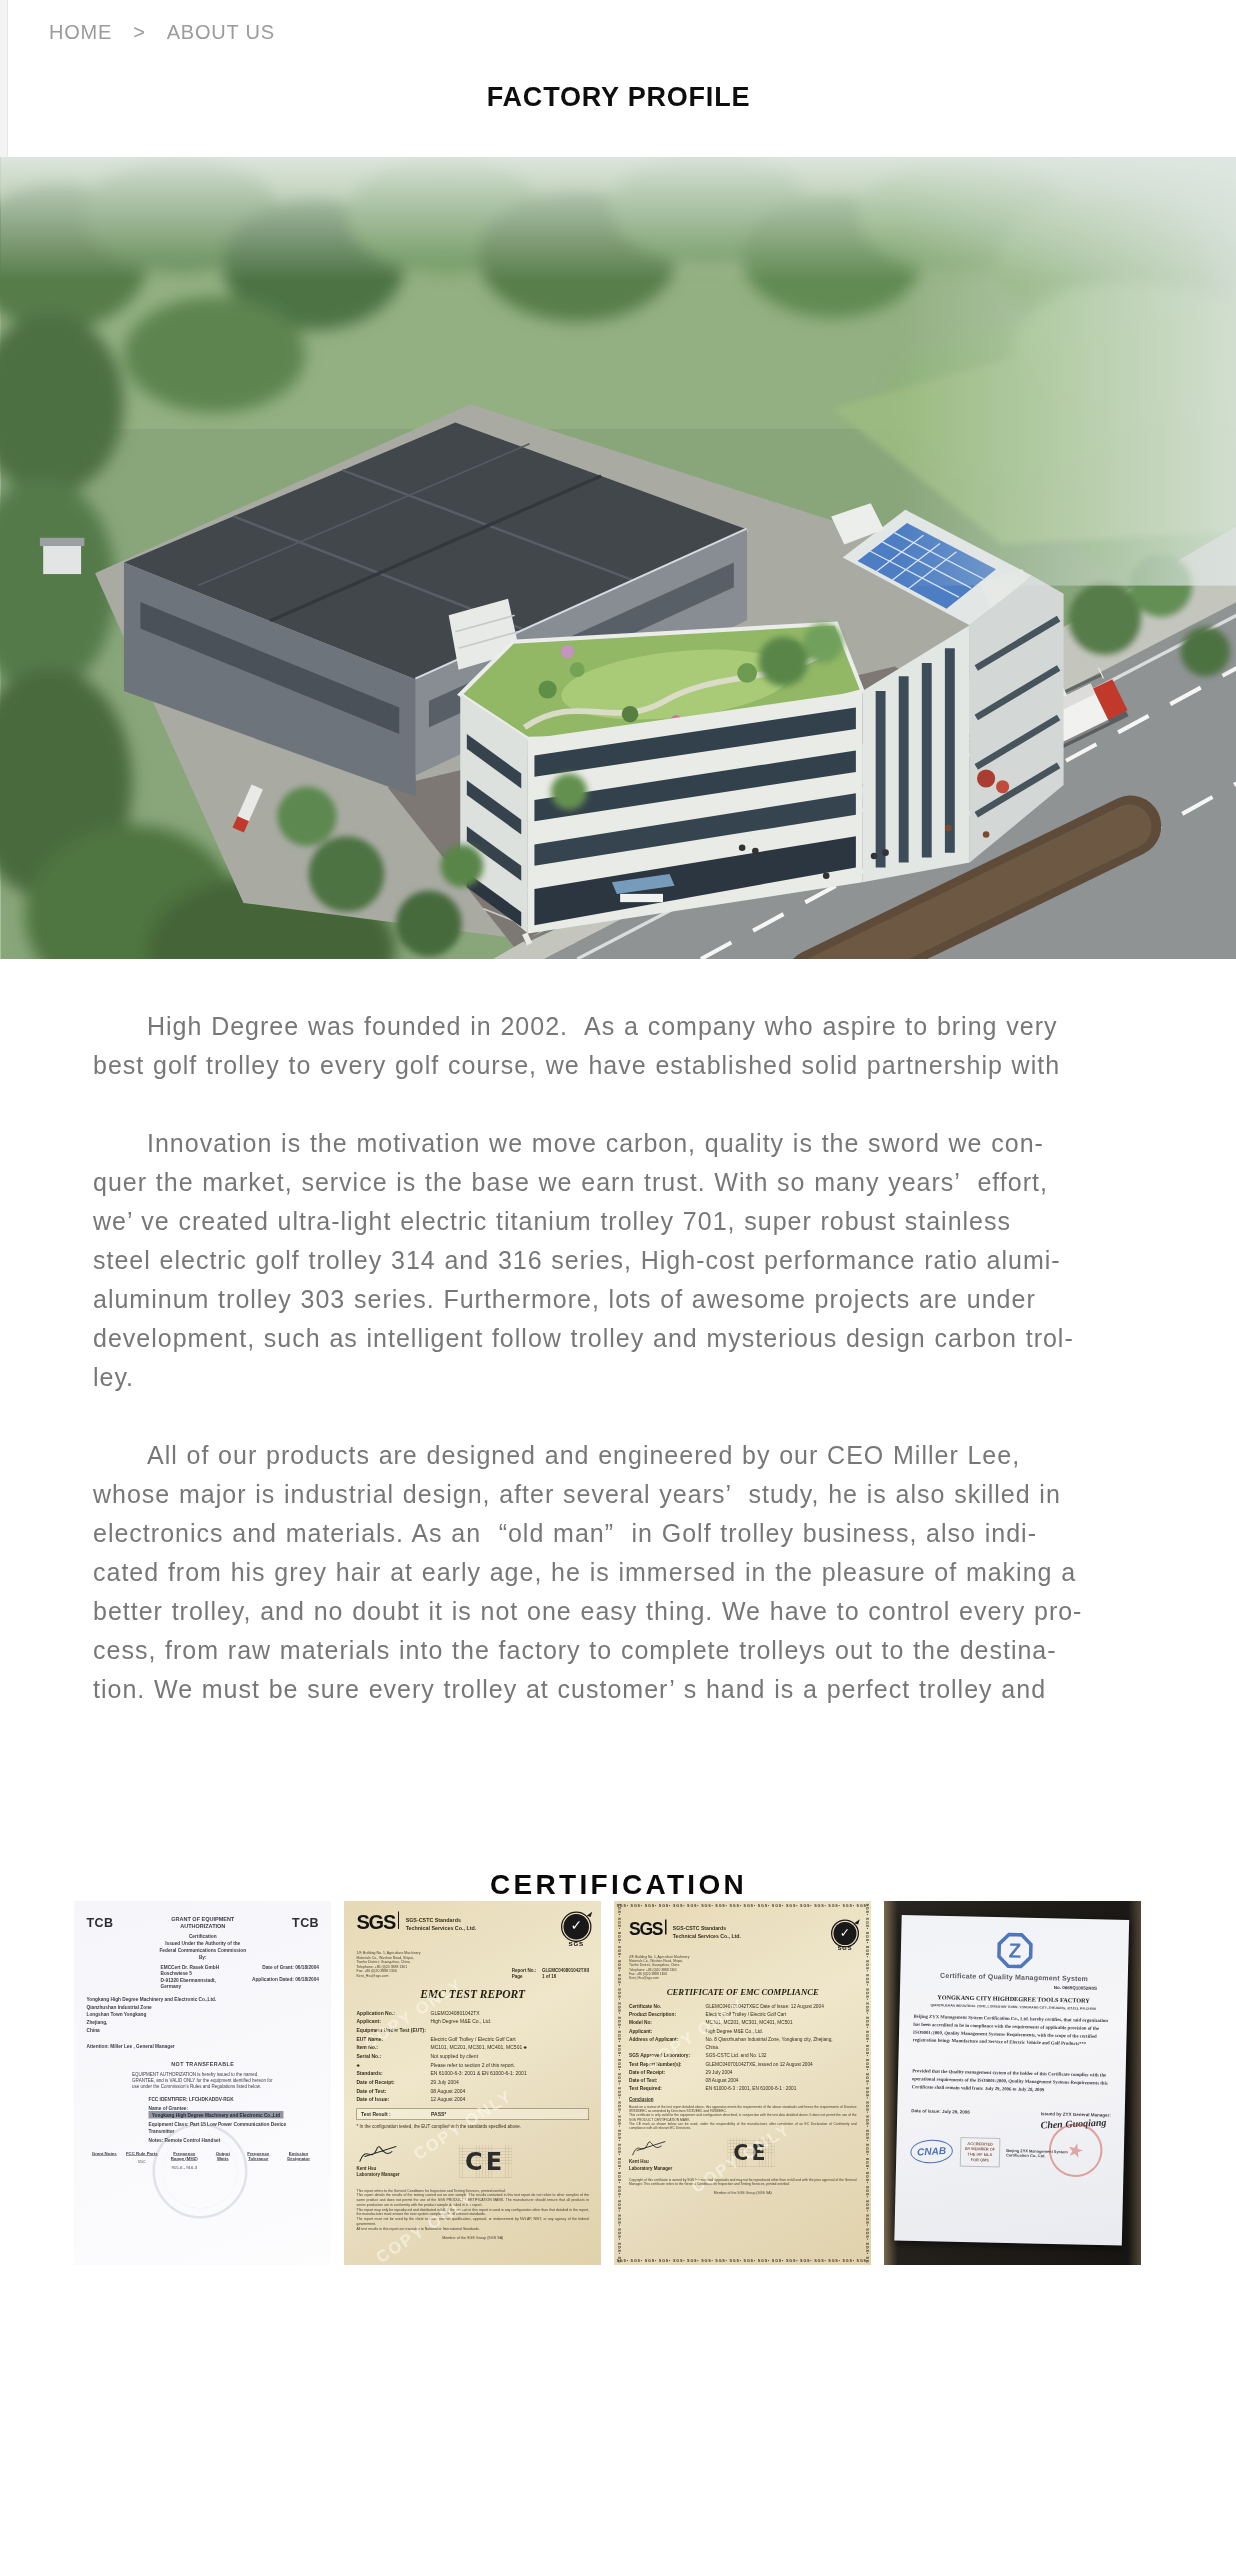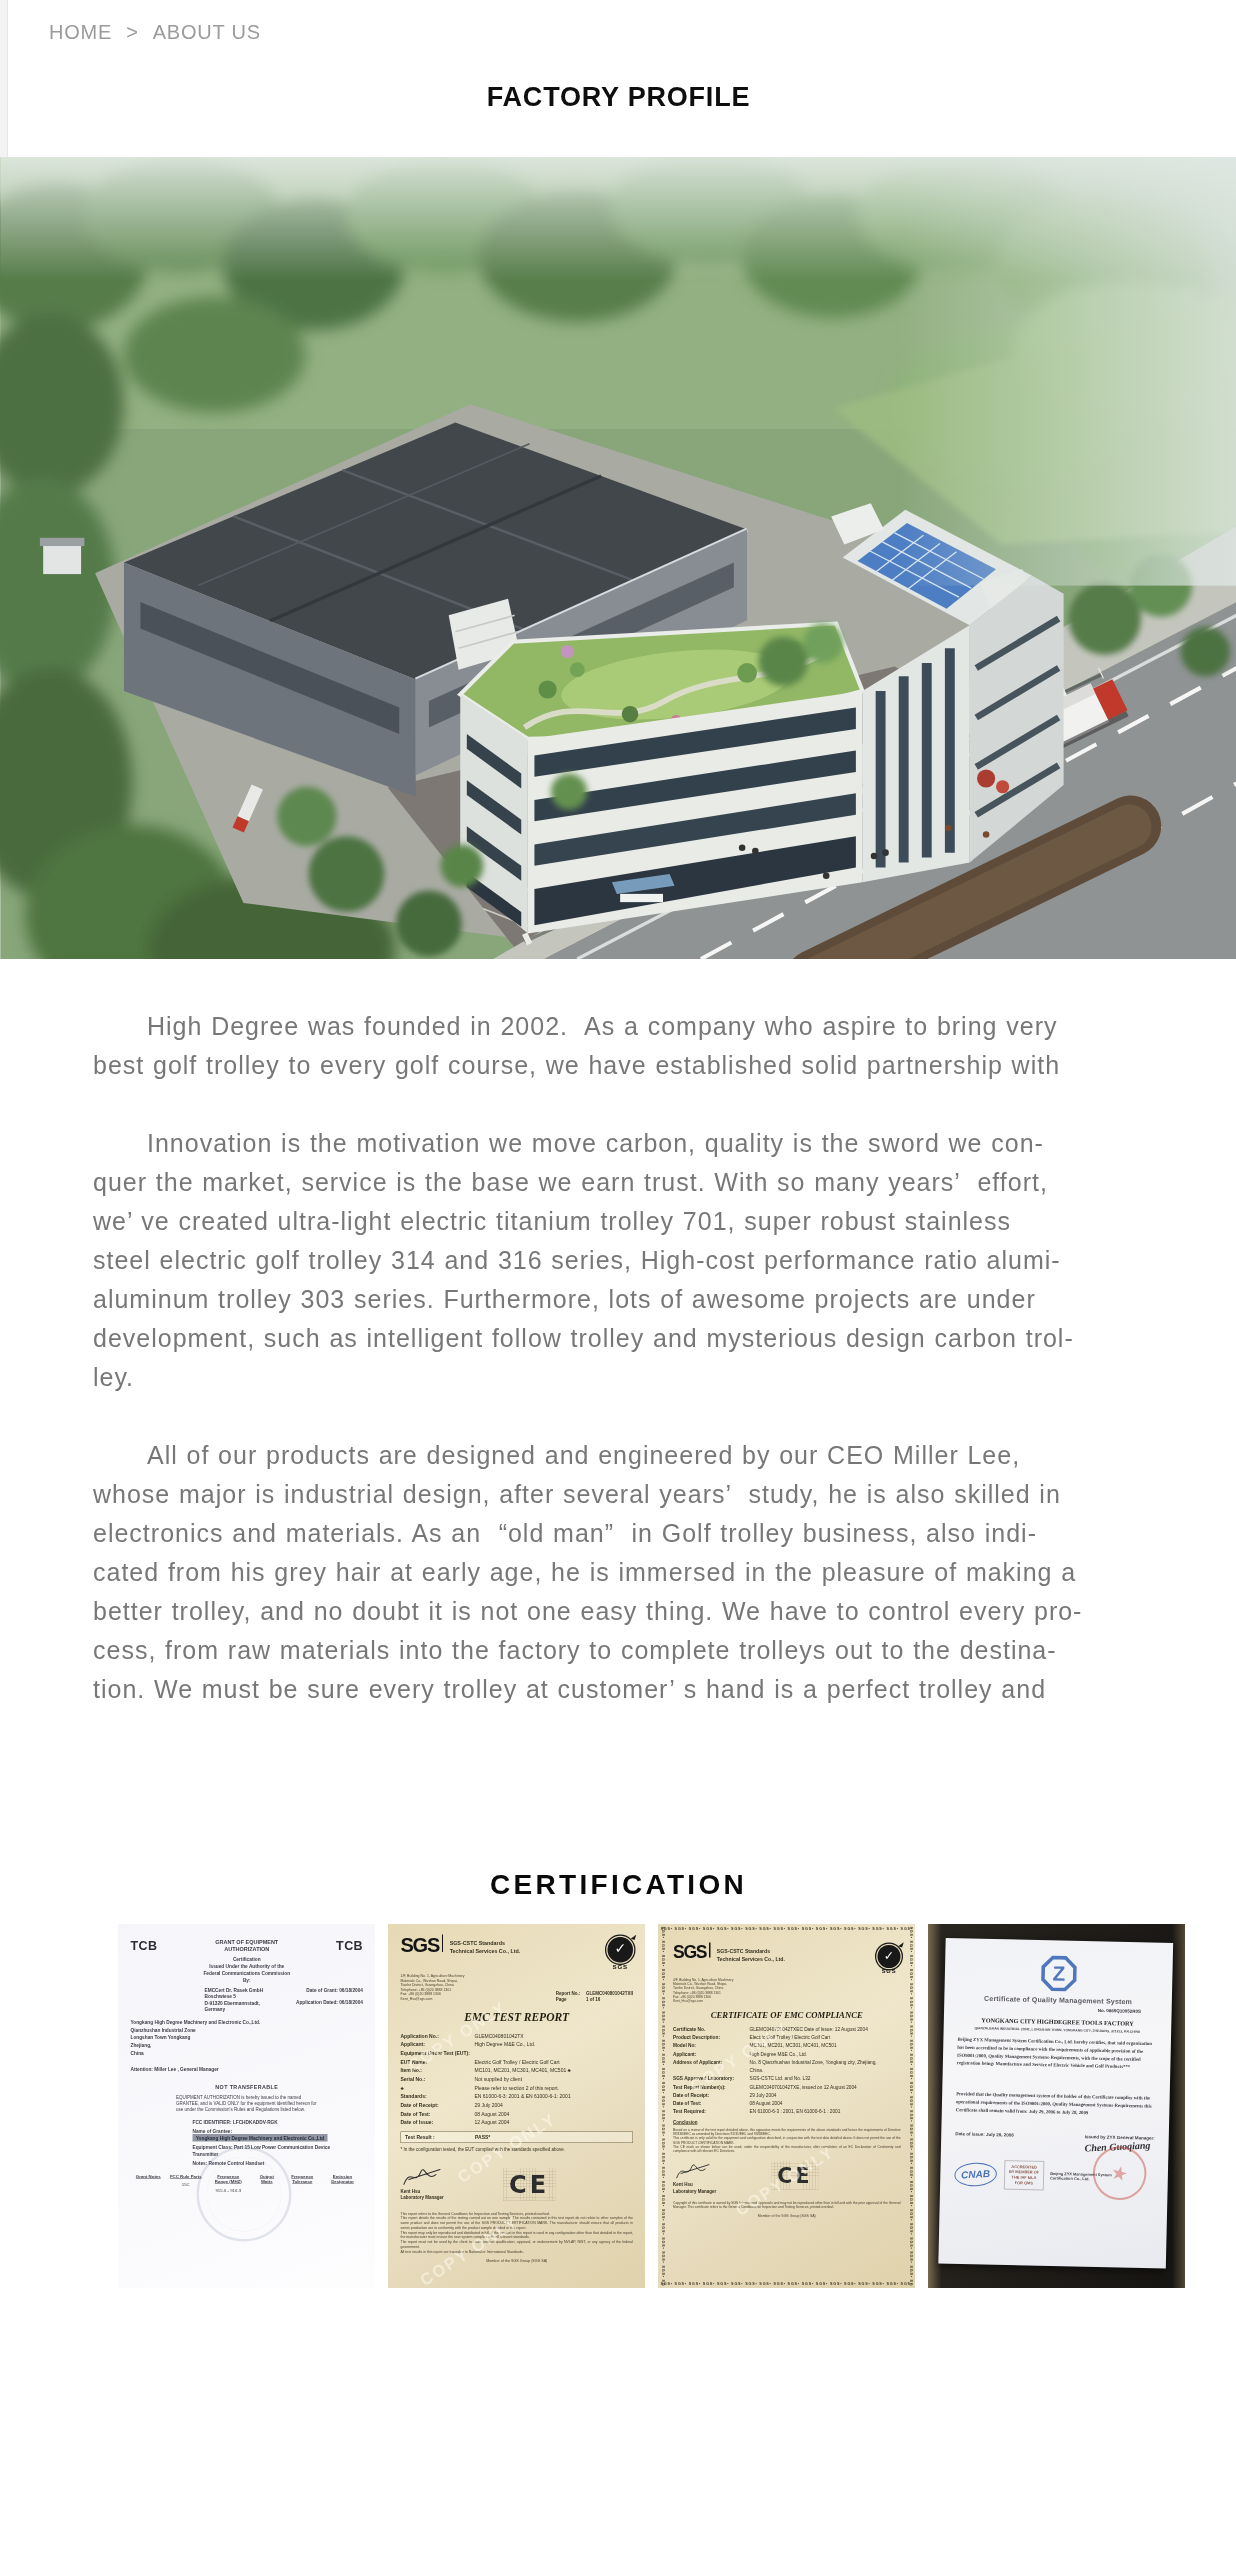--- a/index.html
+++ b/index.html
@@ -2,42 +2,42 @@
 <html style="font-size:13px"><head>
 <meta charset="utf-8">
 <style>
   * { margin:0; padding:0; box-sizing:border-box; }
   body { background:#ffffff; font-family:"Liberation Sans", sans-serif; }
   .page { width:1237px; height:2576px; position:relative; background:#fff; overflow:hidden; margin:0 auto; }
 
   
   header { height:157px; position:relative; }
   .gutter { position:absolute; left:0; top:0; width:8.2px; height:157px; background:#f3f3f3; border-right:0.8px solid #e7e7e7; }
-  .breadcrumb { padding:21.4px 0 0 49px; display:flex; gap:14px; align-items:baseline;
+  .breadcrumb { padding:21.4px 0 0 49px; display:flex; gap:21px; align-items:baseline;
                 font-size:20px; color:#9b9b9b; letter-spacing:0.8px; }
   .breadcrumb a { color:#9b9b9b; text-decoration:none; cursor:pointer; }
   h1.page-title { margin-top:38px; text-align:center; font-size:27px; font-weight:600;
                   color:#0e0e0e; letter-spacing:0.8px; }
 
   
   .hero { width:1237px; height:802px; display:block; line-height:0; }
   .hero svg { display:block; }
 
   
   .about { padding:48px 58px 0 93px; }
   .para { margin:0 0 39px 0; }
   .para:last-child { margin-bottom:0; }
   .line { white-space:pre; font-size:25px; line-height:39px; color:#777777;
           letter-spacing:1px; word-spacing:0.8px; }
   .line.first { padding-left:54px; }
 
   
   h2.cert-title { margin-top:160px; text-align:center; font-size:28px; font-weight:700;
                   color:#0a0a0a; letter-spacing:3.3px; }
-  .certs { display:flex; gap:13px; padding-left:118px; margin-top:23px; }
+  .certs { display:flex; gap:13px; padding-left:74px; }
   .cert { width:257px; height:364px; position:relative; overflow:hidden; flex:0 0 auto; cursor:pointer; }
   .ci { width:515px; height:729px; transform:scale(.5); transform-origin:0 0; position:relative; overflow:hidden; }
   .pre { white-space:pre-line; }
 
   
   .cert-tcb .ci { background:linear-gradient(160deg,#f6f6fa 0%,#f9f9fc 55%,#fdfdfe 100%); padding:28px 25px; color:#3c3c46; }
   .tcb-top { display:flex; justify-content:space-between; align-items:flex-start; }
   .tcb-corner { font-size:25px; font-weight:700; letter-spacing:0.8px; color:#2e2e36; }
   .tcb-head { text-align:center; width:247px; }
   .tcb-head .t1 { font-size:11px; font-weight:700; line-height:14px; white-space:pre-line; }

